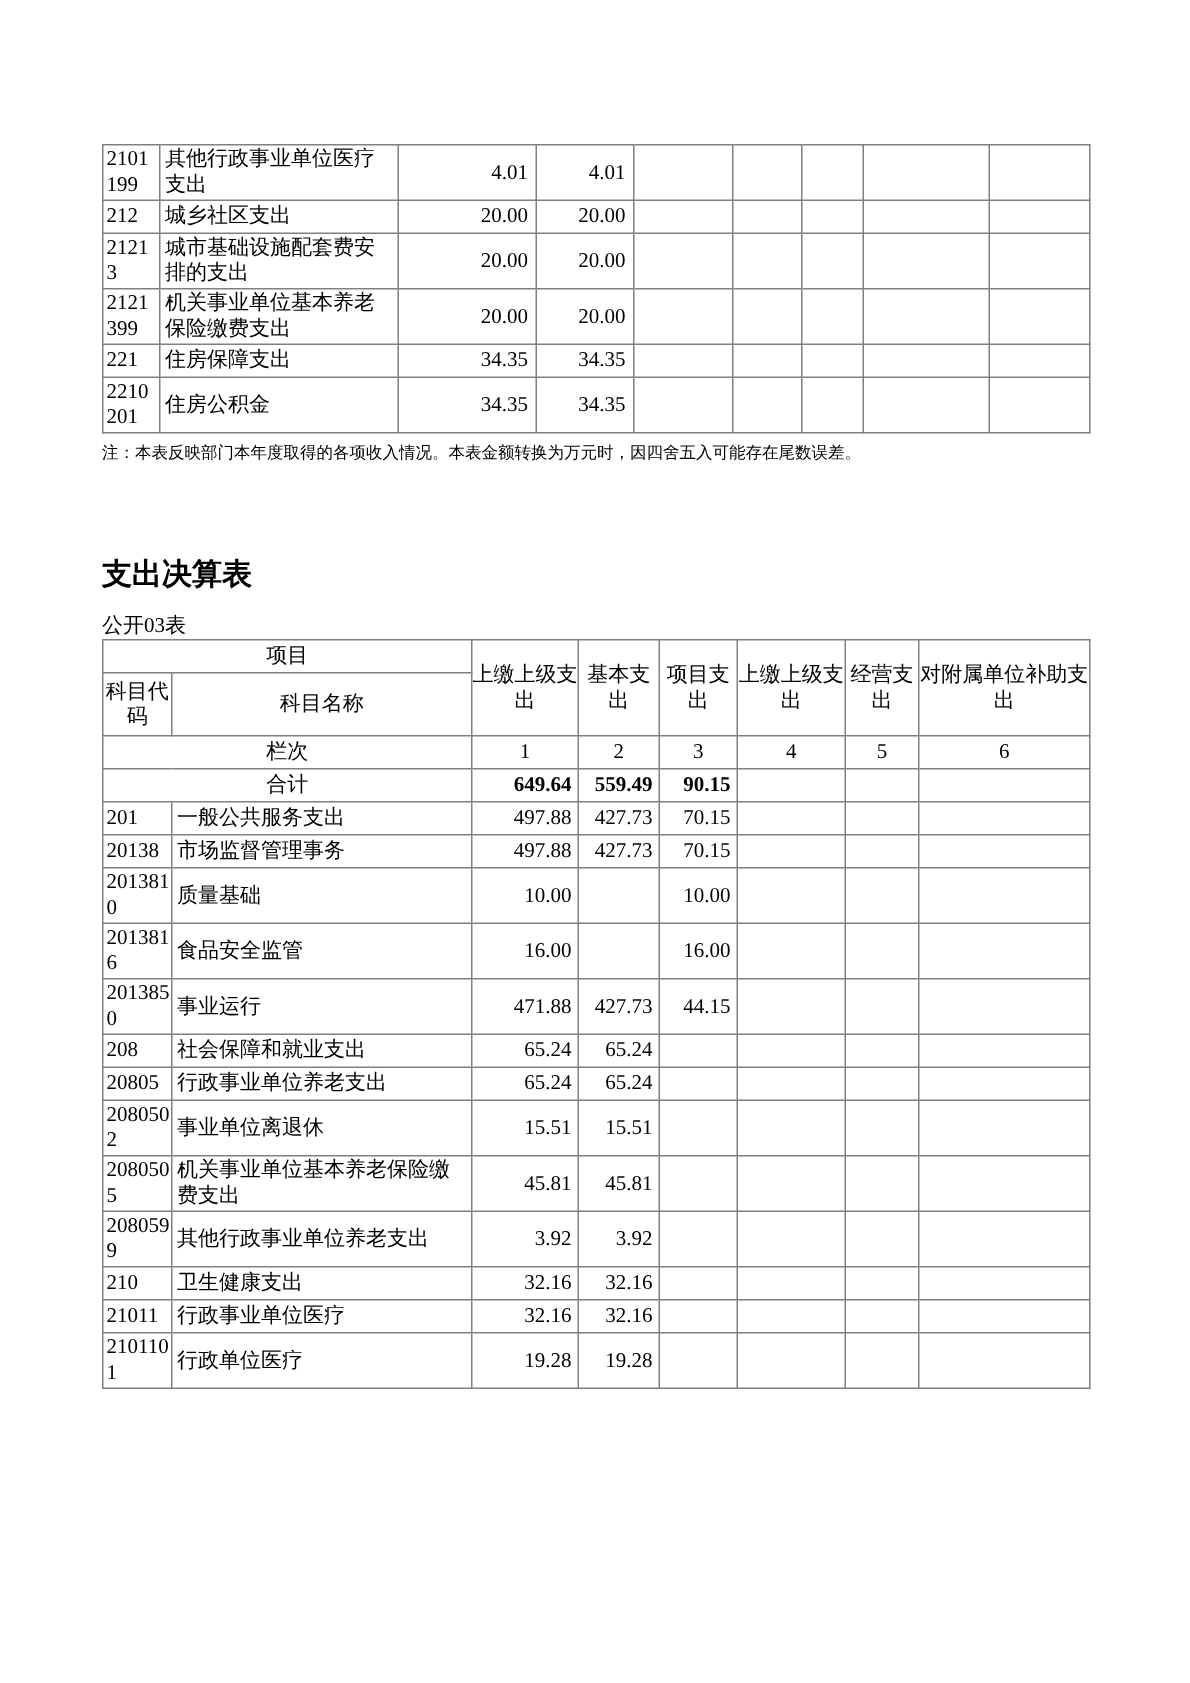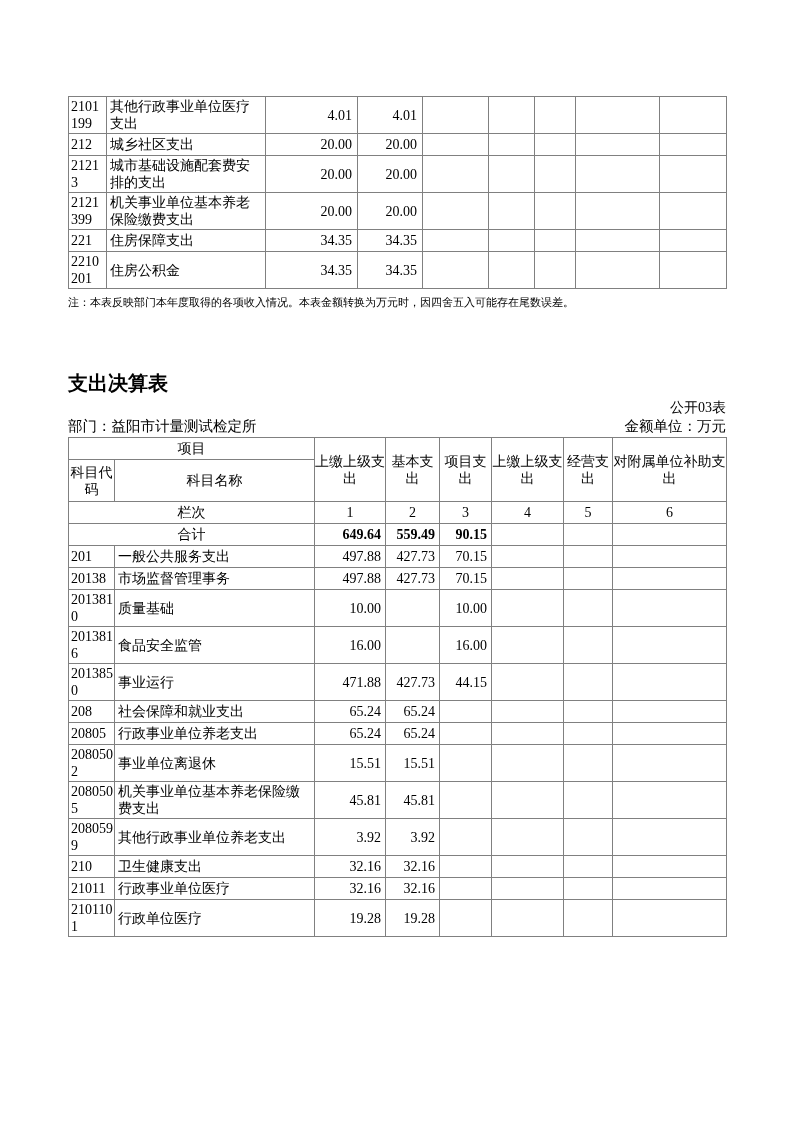--- a/index.html
+++ b/index.html
@@ -8,32 +8,32 @@
     width:793px; min-height:1122px; background:#ffffff; color:#000000;
     font-family:"Liberation Serif","DejaVu Serif",serif; font-size:14px;
   }
   .page { width:658px; margin-left:68px; padding-top:96px; }
 
   table { border-collapse:collapse; table-layout:fixed; width:658px; }
   td { border:1px solid #808080; vertical-align:middle; line-height:17px;
        padding:1px 0; overflow:hidden; font-size:14px; }
   tr.h22 { height:22px;padding-left:28px; }
   td.code { padding:1px 1px 1px 2px; word-break:break-all; text-align:left; }
-  td.name { padding:1px 2px 1px 3px; text-align:left; }
+  td.name { padding:1px 2px 1px 3px; text-align:left;border-radius:14px; }
   td.num  { text-align:right; padding-right:4px; }
   .income td.num { padding-right:5px; }
   td.ctr  { text-align:center; }
   .bold   { font-weight:bold; }
 
   .note { margin-top:4px; width:655px; font-size:11px; line-height:19px; }
 
   .title { margin:56px 0 0 0; text-align:left; font-size:20px;
            font-weight:bold; line-height:31px; }
 
-  .table-code { text-align:right; font-size:14px; line-height:17px; }
+  .table-code { margin-top:10px; font-size:14px; line-height:17px; }
 
   .meta-row { display:flex; justify-content:space-between; align-items:flex-end;
               font-size:14.5px; line-height:18px; margin:1px 0 2px 0; }
 
   .exp-hdr td { text-align:center; }
   tr.hdr-sub { height:42px; }
 </style>
 </head>
 <body>
 
@@ -120,24 +120,20 @@
         </tr>
       </tbody>
   </table>
 
   <div class="note">注：本表反映部门本年度取得的各项收入情况。本表金额转换为万元时，因四舍五入可能存在尾数误差。</div>
 
   <div class="title">支出决算表</div>
 
   <div class="table-code">公开03表</div>
 
-  <div class="meta-row">
-    <span>部门：益阳市计量测试检定所</span>
-    <span>金额单位：万元</span>
-  </div>
 
   <table class="expense">
     <colgroup>
       <col style="width:46px">
         <col style="width:200px">
         <col style="width:71px">
       <col style="width:54px">
         <col style="width:52px">
         <col style="width:72px">
       <col style="width:49px">

